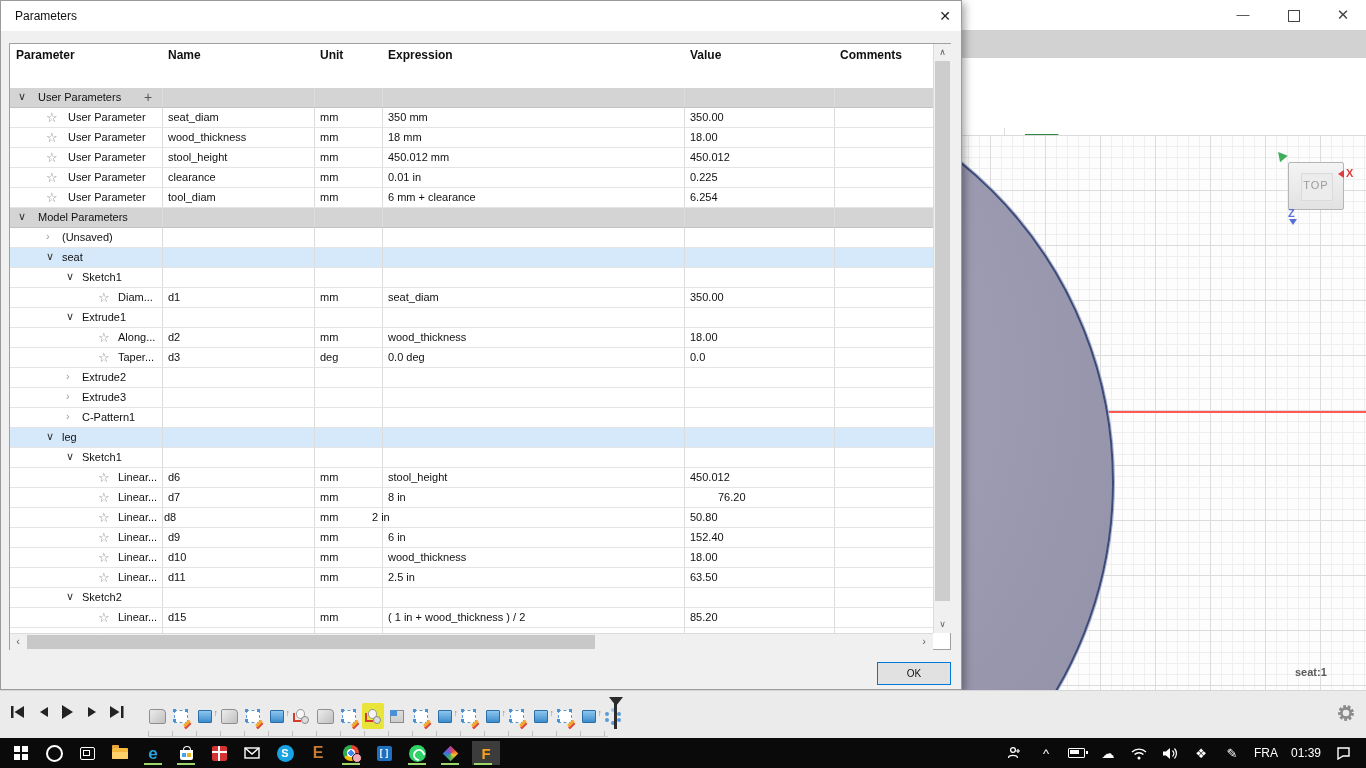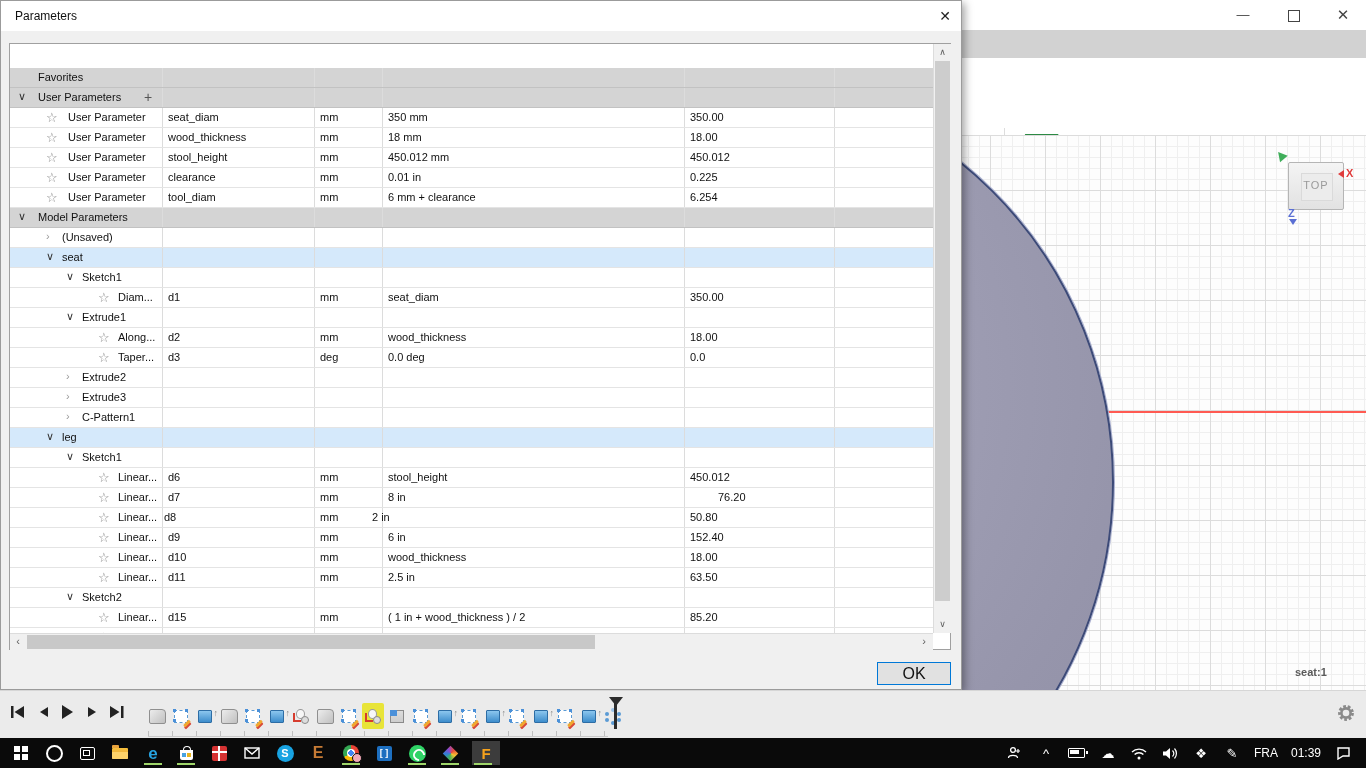--- a/index.html
+++ b/index.html
@@ -90,21 +90,21 @@
   .starch{position:absolute;top:2px;font-size:13px;color:#8a8a8a;}
   .plusch{position:absolute;top:1px;font-size:14px;color:#555;}
   
   .vscroll{left:923px;top:0;width:17px;height:589px;background:#f0f0f0;border-left:1px solid #dcdcdc;}
   .varrow{left:1px;width:15px;height:16px;text-align:center;font-size:9px;color:#606060;line-height:16px;}
   .vthumb{left:1px;top:17px;width:15px;height:540px;background:#cdcdcd;}
   .hscroll{left:0;top:589px;width:923px;height:16px;background:#f0f0f0;border-top:1px solid #dcdcdc;}
   .harrow{top:0px;width:16px;height:15px;text-align:center;font-size:11px;color:#606060;line-height:14px;}
   .hthumb{left:17px;top:1px;width:568px;height:14px;background:#c8c8c8;}
   .okbtn{left:876px;top:661px;width:74px;height:23px;background:#e1e1e1;border:1px solid #0078d7;
-      font-size:16px;color:#111;text-align:center;line-height:21px;box-sizing:border-box;}
+      font-size:10px;color:#111;text-align:center;line-height:21px;box-sizing:border-box;}
 
   
   .timeline{left:0;top:690px;width:1366px;height:48px;background:#ebebeb;border-top:1px solid #d6d6d6;}
   .pbico{top:14px;width:20px;height:14px;}
   .features{left:140px;top:6px;width:500px;height:36px;}
   .fslot{position:absolute;top:6px;width:22px;height:26px;display:flex;align-items:center;justify-content:center;}
   .fslot.active{background:#e8e438;border-radius:2px;}
   .tickline{left:148px;top:40px;width:460px;height:5px;
       background:repeating-linear-gradient(90deg,#bfbfbf 0 1px,transparent 1px 24px);border-bottom:1px solid #c9c9c9;}
   .marker{left:614px;top:8px;width:3px;height:30px;background:#2b2b2b;}
@@ -223,35 +223,29 @@
     <div class="abs ax-z">Z</div>
     <div class="abs seatlabel">seat:1</div>
   </div>
 
   <div class="abs dialog">
     <div class="abs dlg-title">
       <div class="abs dlg-title-text">Parameters</div>
       <div class="abs dlg-close">✕</div>
     </div>
     <div class="abs tframe">
+      <div class="abs thead">
+        <div class="abs th" style="left:6px;">Parameter</div>
+        <div class="abs th" style="left:158px;">Name</div>
+        <div class="abs th" style="left:310px;">Unit</div>
+        <div class="abs th" style="left:378px;">Expression</div>
+        <div class="abs th" style="left:680px;">Value</div>
+        <div class="abs th" style="left:830px;">Comments</div>
+      </div>
       <div class="abs tbody" id="table-body">
-          <div class="trow g" style="top: 0px;">
-            <span class="colsep" style="left:152px"></span>
-            <span class="colsep" style="left:304px"></span>
-            <span class="colsep" style="left:372px"></span>
-            <span class="colsep" style="left:674px"></span>
-            <span class="colsep" style="left:824px"></span>
-            <span class="cell" style="left:28px;width:122px">Favorites</span>
-            <span class="cell" style="left:158px;width:140px"></span>
-            <span class="cell" style="left:310px;width:58px"></span>
-            <span class="cell" style="left:378px;width:290px"></span>
-            <span class="cell" style="left:680px;width:138px"></span>
-            <span class="cell" style="left:830px;width:90px"></span>
-            <span class="bline"></span>
-          </div>
           <div class="trow g" style="top: 20px;">
             <span class="colsep" style="left:152px"></span>
             <span class="colsep" style="left:304px"></span>
             <span class="colsep" style="left:372px"></span>
             <span class="colsep" style="left:674px"></span>
             <span class="colsep" style="left:824px"></span>
             <span class="expch " style="left:8px">∨</span>
             <span class="cell" style="left:28px;width:122px">User Parameters</span>
             <span class="plusch" style="left:134px">+</span>
             <span class="cell" style="left:158px;width:140px"></span>

